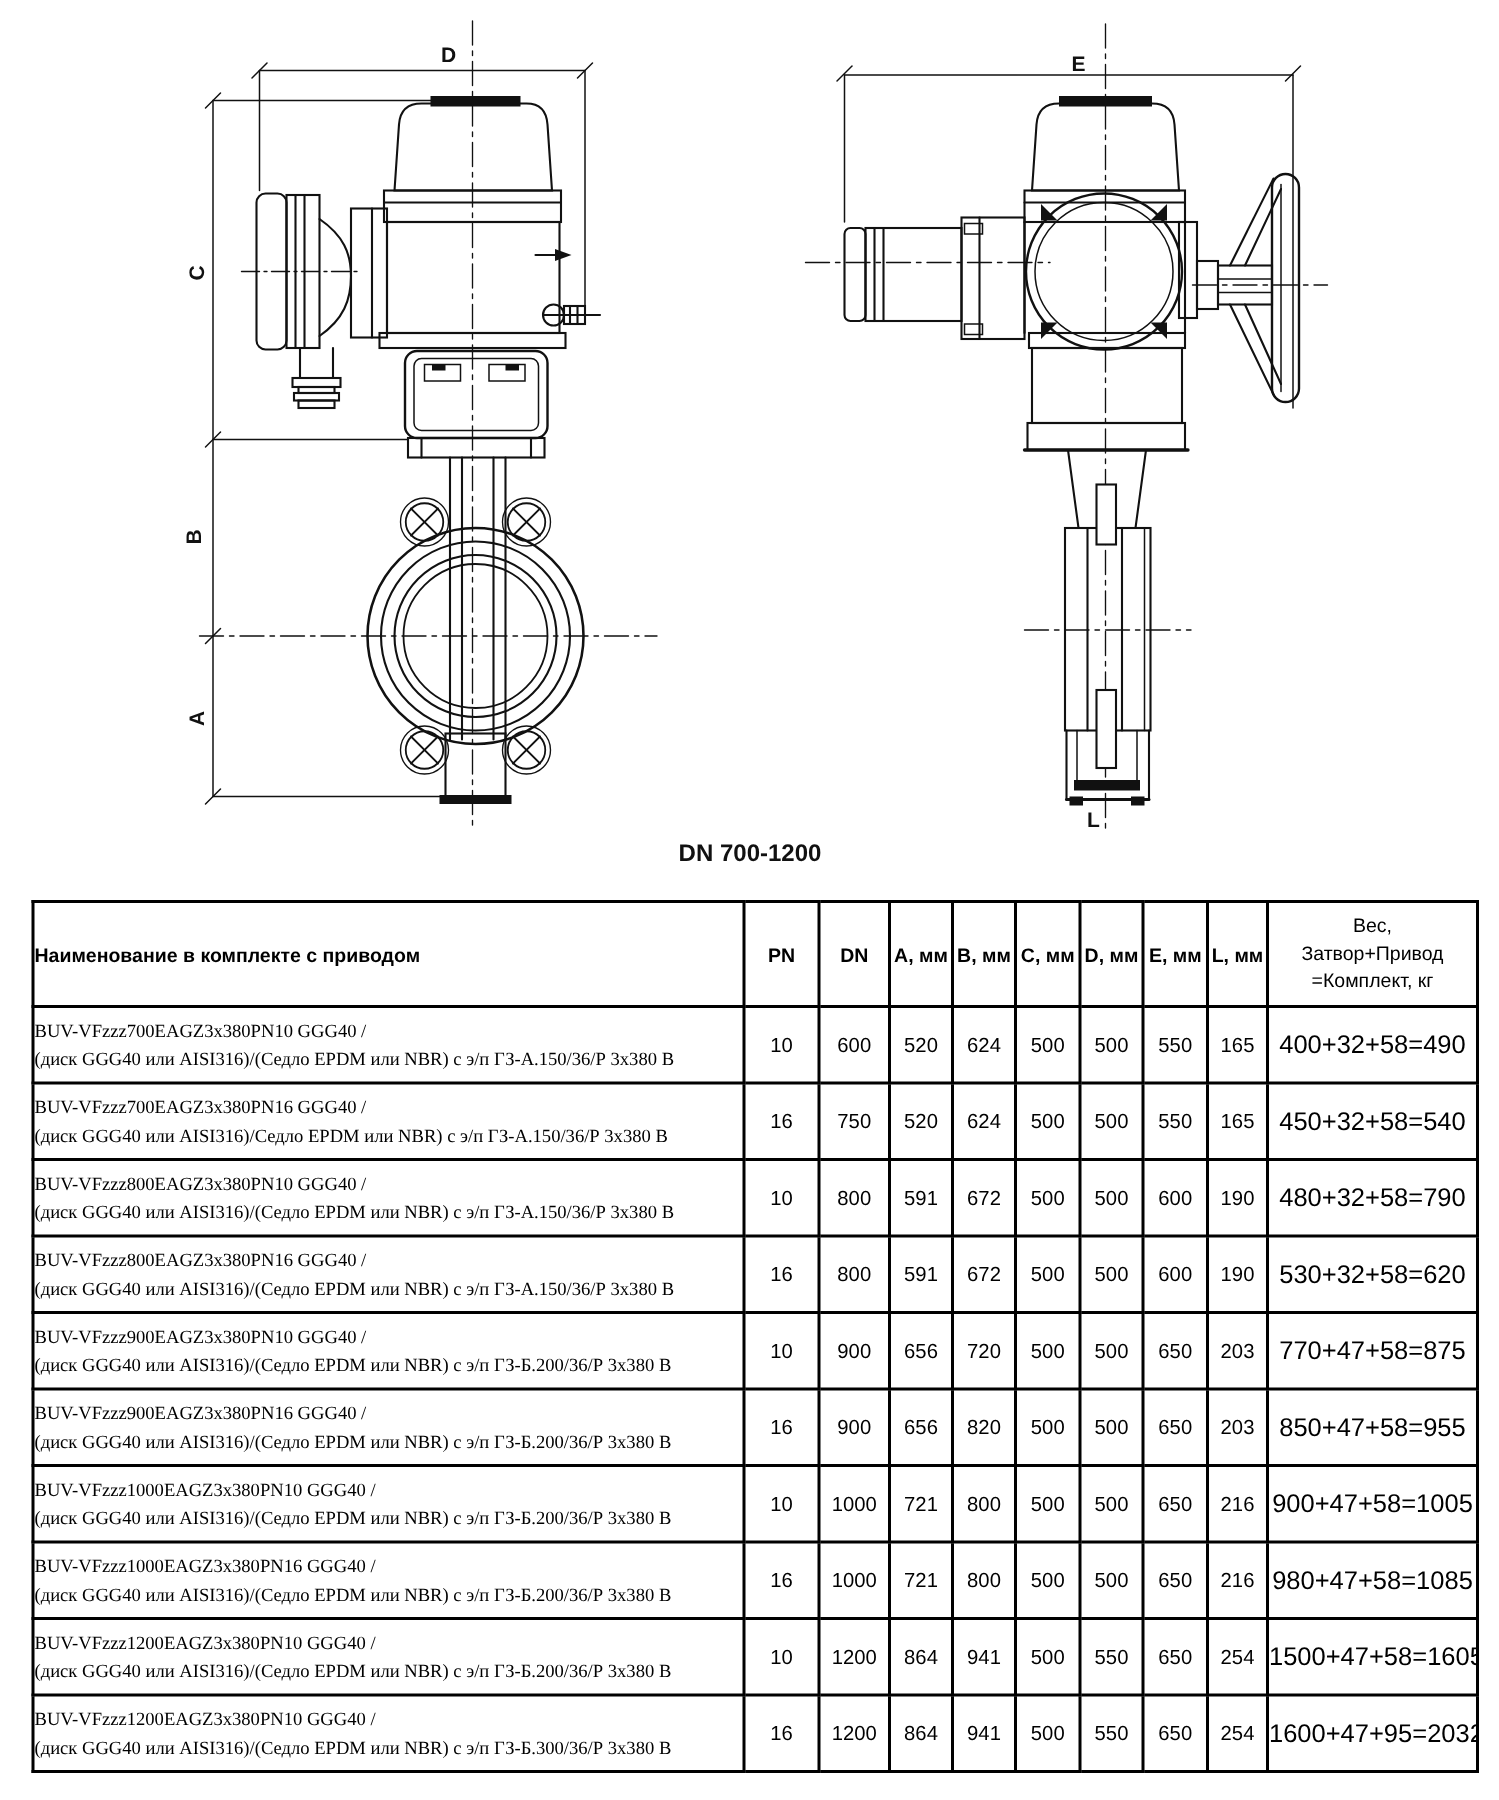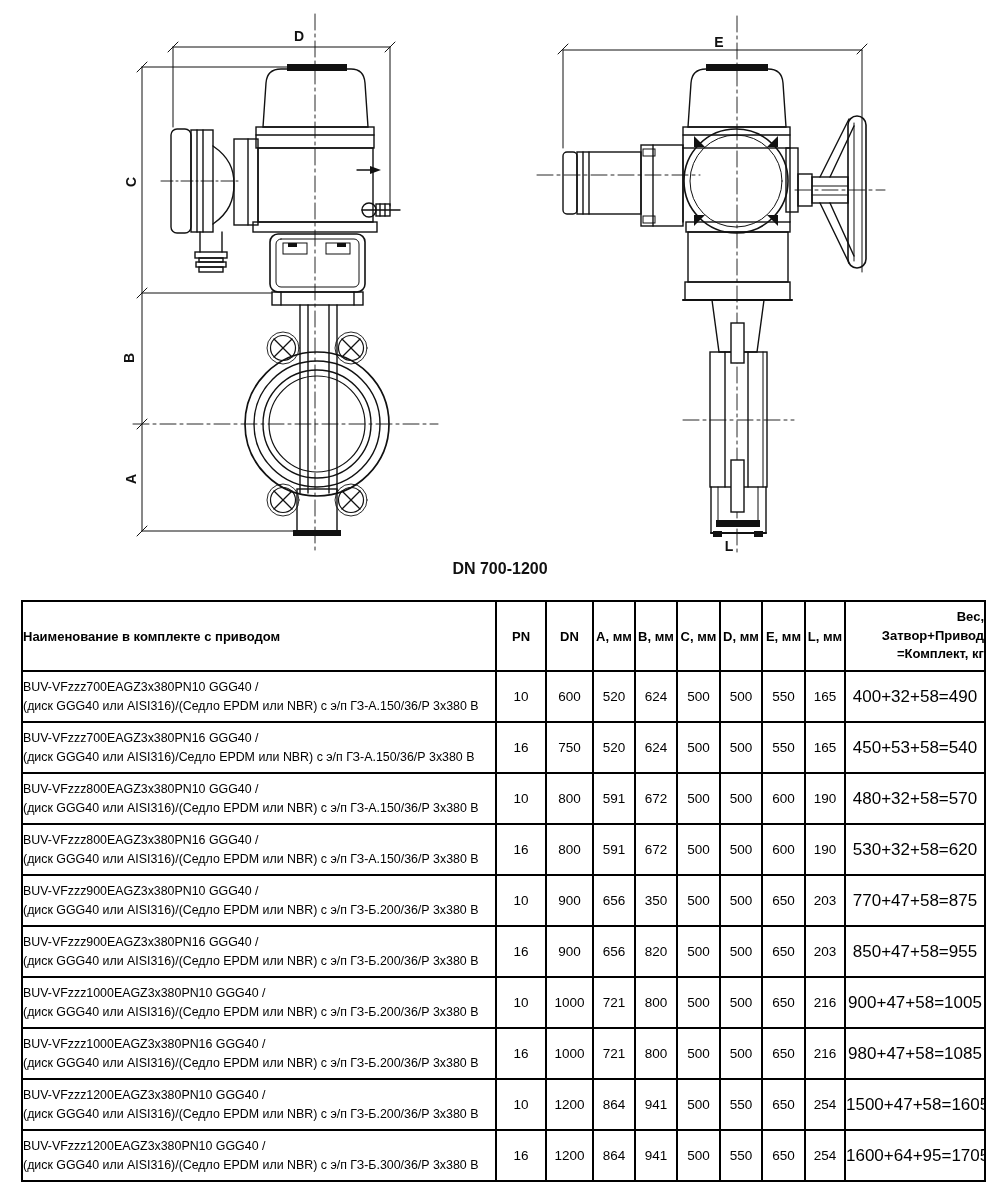--- a/index.html
+++ b/index.html
@@ -9,23 +9,23 @@
   .dimlabel{font-size:14px;font-weight:bold;fill:#111;}
   .caption{font-size:16px;font-weight:bold;fill:#111;}
 
   table.spec{position:absolute;left:21px;top:600px;width:963px;
              border-collapse:collapse;table-layout:fixed;}
   table.spec th,table.spec td{border:2px solid #000;padding:0;overflow:hidden;}
   table.spec thead tr{height:70px;}
   table.spec tbody tr{height:51px;}
   th.name-h{font-size:13px;font-weight:bold;text-align:left;padding-left:34px;}
   th.col-h{font-size:13px;font-weight:bold;}
-  th.w-h{font-size:13px;font-weight:bold;text-align:right;line-height:1.45;}
+  th.w-h{font-size:13px;font-weight:normal;text-align:center;line-height:1.45;}
   td.name{padding-left:5px;vertical-align:middle;}
-  td.name .nl1,td.name .nl2{font-size:12.4px;line-height:1.5;white-space:nowrap;}
+  td.name .nl1,td.name .nl2{font-size:12.4px;line-height:1.5;white-space:nowrap;font-family:Liberation Serif, serif;}
   td.num{font-size:13.5px;text-align:center;vertical-align:middle;}
   td.wgt{font-size:17px;text-align:center;vertical-align:middle;}
 </style>
 </head>
 <body>
 
 <div id="page">
 
 <svg width="999" height="598" viewBox="0 0 999 598" style="position:absolute;left:0;top:0;" stroke-linecap="round">
 
@@ -282,36 +282,36 @@
             <div class="nl2">(диск GGG40 или AISI316)/Седло EPDM или NBR) с э/п ГЗ-А.150/36/Р 3х380 В</div>
           </td>
       <td class="num">16</td>
       <td class="num">750</td>
       <td class="num">520</td>
       <td class="num">624</td>
       <td class="num">500</td>
       <td class="num">500</td>
       <td class="num">550</td>
       <td class="num">165</td>
-      <td class="wgt">450+53+58=540</td>
+      <td class="wgt">450+32+58=540</td>
     </tr>
     <tr>
       <td class="name">
             <div class="nl1">BUV-VFzzz800EAGZ3x380PN10 GGG40 /</div>
             <div class="nl2">(диск GGG40 или AISI316)/(Седло EPDM или NBR) с э/п ГЗ-А.150/36/Р 3х380 В</div>
           </td>
       <td class="num">10</td>
       <td class="num">800</td>
       <td class="num">591</td>
       <td class="num">672</td>
       <td class="num">500</td>
       <td class="num">500</td>
       <td class="num">600</td>
       <td class="num">190</td>
-      <td class="wgt">480+32+58=570</td>
+      <td class="wgt">480+32+58=790</td>
     </tr>
     <tr>
       <td class="name">
             <div class="nl1">BUV-VFzzz800EAGZ3x380PN16 GGG40 /</div>
             <div class="nl2">(диск GGG40 или AISI316)/(Седло EPDM или NBR) с э/п ГЗ-А.150/36/Р 3х380 В</div>
           </td>
       <td class="num">16</td>
       <td class="num">800</td>
       <td class="num">591</td>
       <td class="num">672</td>
@@ -322,21 +322,21 @@
       <td class="wgt">530+32+58=620</td>
     </tr>
     <tr>
       <td class="name">
             <div class="nl1">BUV-VFzzz900EAGZ3x380PN10 GGG40 /</div>
             <div class="nl2">(диск GGG40 или AISI316)/(Седло EPDM или NBR) с э/п ГЗ-Б.200/36/Р 3х380 В</div>
           </td>
       <td class="num">10</td>
       <td class="num">900</td>
       <td class="num">656</td>
-      <td class="num">350</td>
+      <td class="num">720</td>
       <td class="num">500</td>
       <td class="num">500</td>
       <td class="num">650</td>
       <td class="num">203</td>
       <td class="wgt">770+47+58=875</td>
     </tr>
     <tr>
       <td class="name">
             <div class="nl1">BUV-VFzzz900EAGZ3x380PN16 GGG40 /</div>
             <div class="nl2">(диск GGG40 или AISI316)/(Седло EPDM или NBR) с э/п ГЗ-Б.200/36/Р 3х380 В</div>
@@ -402,18 +402,18 @@
             <div class="nl2">(диск GGG40 или AISI316)/(Седло EPDM или NBR) с э/п ГЗ-Б.300/36/Р 3х380 В</div>
           </td>
       <td class="num">16</td>
       <td class="num">1200</td>
       <td class="num">864</td>
       <td class="num">941</td>
       <td class="num">500</td>
       <td class="num">550</td>
       <td class="num">650</td>
       <td class="num">254</td>
-      <td class="wgt">1600+64+95=1705</td>
+      <td class="wgt">1600+47+95=2032</td>
     </tr>
   </tbody>
 </table>
 
 </div>
 
 </body></html>

